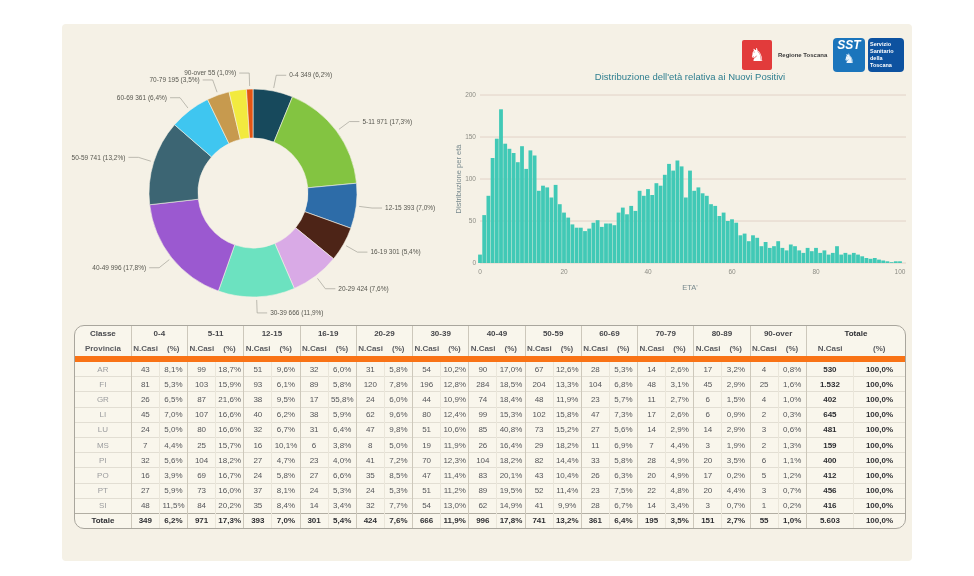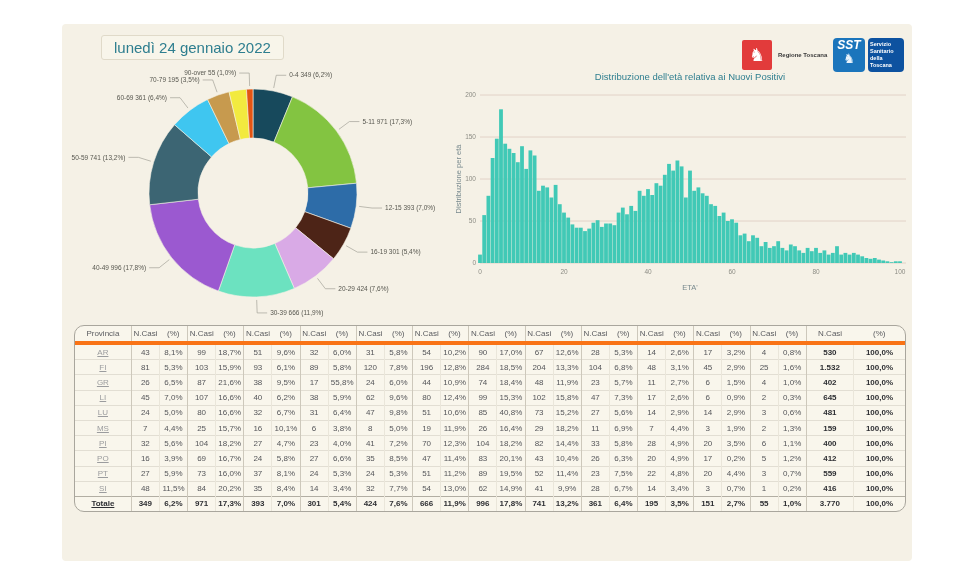--- a/index.html
+++ b/index.html
@@ -25,35 +25,34 @@
   .hist-svg{position:absolute;left:452px;top:62px;}
   .donut-label{font-size:6.5px;fill:#57574f;}
   .axis{font-size:6.5px;fill:#8d8d85;}
   .chart-title{font-size:9.5px;fill:#2e7e8f;}
   .axis-label{font-size:7.5px;fill:#77898d;}
   
   .tbl-wrap{position:absolute;left:74px;top:325px;width:830px;border:1px solid #a9a69d;border-radius:10px;
     background:#f9f6ec;overflow:hidden;}
   table{width:100%;border-collapse:collapse;table-layout:fixed;font-size:8px;color:#55565a;}
   th{font-weight:bold;color:#46474b;padding:3px 0;text-align:center;}
-  thead tr.sub th{font-weight:normal;color:#5a5b5f;border-bottom:4px solid #f97316;}
+  thead tr.sub th{font-weight:bold;color:#5a5b5f;border-bottom:6px solid #f97316;}
   td{text-align:center;padding:2.6px 0;border-top:1px solid #e2ded3;}
   td.grp,th.grp{border-left:1px solid #cdc8bb;}
   td.sub2{border-left:1px solid #eae6da;}
-  td.prov{color:#9b9c9e;text-decoration:underline;}
+  td.prov{color:#9b9c9e;}
   td.tot,th.tot{font-weight:bold;color:#2e2f33;}
   tr.totrow td{border-top:1px solid #b2aea3;font-weight:bold;color:#2e2f33;}
 </style>
 </head>
 <body>
 
 <div class="stage">
   <div class="canvas"></div>
 
-  <div class="date-box">lunedì 24 gennaio 2022</div>
 
   <div class="regione-logo">
     <div class="regione-square">♞</div>
     <div class="regione-label">Regione Toscana</div>
   </div>
   <div class="sst-logo">
     <div class="sst-square">
       <span class="sst-acronym">SST</span>
       <span class="sst-horse">♞</span>
     </div>
@@ -244,20 +243,36 @@
           <col style="width:28px">
           <col style="width:28px">
           <col style="width:28px">
           <col style="width:28px">
           <col style="width:28px">
           <col style="width:28px">
           <col style="width:47px">
           <col style="width:51px">
         </colgroup>
       <thead>
+          <tr>
+            <th>Classe</th>
+            <th colspan="2" class="grp">0-4</th>
+            <th colspan="2" class="grp">5-11</th>
+            <th colspan="2" class="grp">12-15</th>
+            <th colspan="2" class="grp">16-19</th>
+            <th colspan="2" class="grp">20-29</th>
+            <th colspan="2" class="grp">30-39</th>
+            <th colspan="2" class="grp">40-49</th>
+            <th colspan="2" class="grp">50-59</th>
+            <th colspan="2" class="grp">60-69</th>
+            <th colspan="2" class="grp">70-79</th>
+            <th colspan="2" class="grp">80-89</th>
+            <th colspan="2" class="grp">90-over</th>
+            <th colspan="2" class="grp tot">Totale</th>
+          </tr>
           <tr class="sub">
             <th>Provincia</th>
             <th class="grp">N.Casi</th>
             <th class="sub2">(%)</th>
             <th class="grp">N.Casi</th>
             <th class="sub2">(%)</th>
             <th class="grp">N.Casi</th>
             <th class="sub2">(%)</th>
             <th class="grp">N.Casi</th>
             <th class="sub2">(%)</th>
@@ -533,21 +548,21 @@
             <td class="grp">52</td>
             <td class="sub2">11,4%</td>
             <td class="grp">23</td>
             <td class="sub2">7,5%</td>
             <td class="grp">22</td>
             <td class="sub2">4,8%</td>
             <td class="grp">20</td>
             <td class="sub2">4,4%</td>
             <td class="grp">3</td>
             <td class="sub2">0,7%</td>
-            <td class="grp tot">559</td>
+            <td class="grp tot">456</td>
             <td class="sub2 tot">100,0%</td>
           </tr>
           <tr class="">
             <td class="prov">SI</td>
             <td class="grp">48</td>
             <td class="sub2">11,5%</td>
             <td class="grp">84</td>
             <td class="sub2">20,2%</td>
             <td class="grp">35</td>
             <td class="sub2">8,4%</td>
@@ -591,19 +606,19 @@
             <td class="grp">741</td>
             <td class="sub2">13,2%</td>
             <td class="grp">361</td>
             <td class="sub2">6,4%</td>
             <td class="grp">195</td>
             <td class="sub2">3,5%</td>
             <td class="grp">151</td>
             <td class="sub2">2,7%</td>
             <td class="grp">55</td>
             <td class="sub2">1,0%</td>
-            <td class="grp tot">3.770</td>
+            <td class="grp tot">5.603</td>
             <td class="sub2 tot">100,0%</td>
           </tr>
         </tbody>
     </table>
   </div>
 </div>
 
 </body></html>

